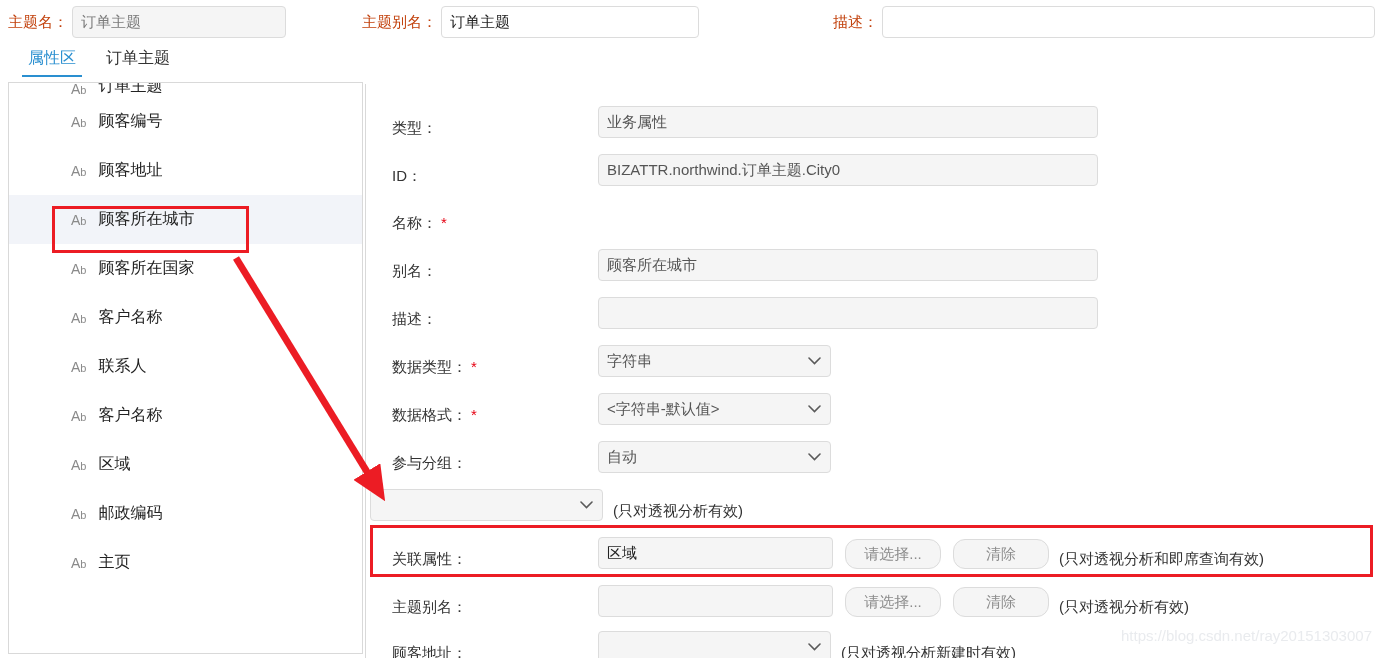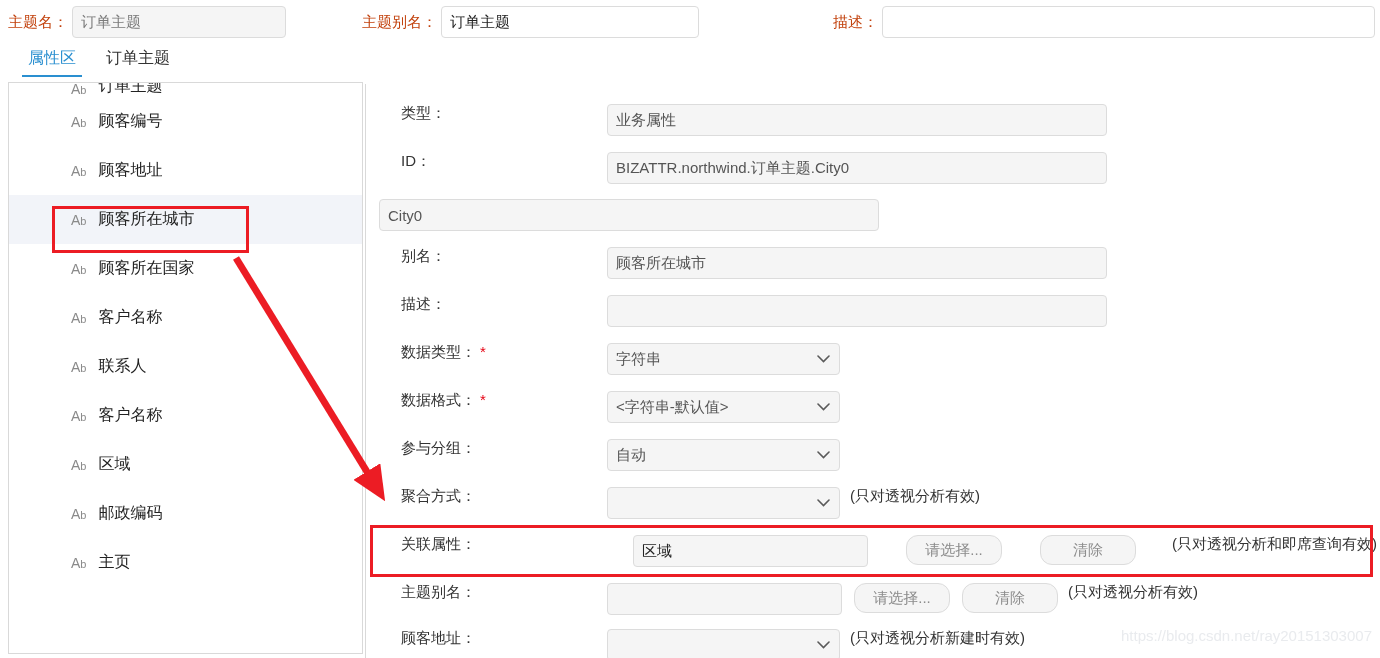--- a/index.html
+++ b/index.html
@@ -142,24 +142,24 @@
 
   
   .form-panel {
     position: absolute;
     left: 370px; top: 84px;
     width: 1010px;
     height: 574px;
   }
   .form-row {
     position: absolute;
-    left: 9px;
+    left: 0;
     height: 34px;
     display: flex;
-    align-items: flex-start;
+    align-items: flex-end;
   }
   .form-label {
     width: 228px;
     padding-left: 22px;
     box-sizing: border-box;
     font-size: 15px;
     color: #333;
     white-space: nowrap;
   }
   .req {
@@ -220,21 +220,21 @@
   
   #r-type      { top: 20px; }
   #r-id        { top: 68px; }
   #r-name      { top: 115px; }
   #r-alias     { top: 163px; }
   #r-desc      { top: 211px; }
   #r-dtype     { top: 259px; }
   #r-dformat   { top: 307px; }
   #r-group     { top: 355px; }
   #r-agg       { top: 403px; }
-  #r-assoc     { top: 451px; gap: 26px; }
+  #r-assoc     { top: 451px; }
   #r-timecalc  { top: 499px; }
   #r-timelevel { top: 545px; }
 
   
   .anno-box {
     position: absolute;
     border: 3px solid #ec1c24;
     box-sizing: border-box;
     pointer-events: none;
   }
@@ -359,21 +359,21 @@
     <span class="form-label">类型：</span>
     <input class="fld wide" readonly="" value="业务属性" style="">
   </div>
 
   <div class="form-row" id="r-id">
     <span class="form-label">ID：</span>
     <input class="fld wide" readonly="" value="BIZATTR.northwind.订单主题.City0" style="">
   </div>
 
   <div class="form-row" id="r-name">
-    <input class="fld wide" value="City0" style="">
+    <span class="form-label"><span>名称：</span><span class="req">*</span></span>
   </div>
 
   <div class="form-row" id="r-alias">
     <span class="form-label">别名：</span>
     <input class="fld wide" value="顾客所在城市" style="">
   </div>
 
   <div class="form-row" id="r-desc">
     <span class="form-label">描述：</span>
     <input class="fld wide" value="" style="">
@@ -409,21 +409,20 @@
       <input class="fld" readonly="" value="自动" style="">
       <span class="chev">
         <svg viewBox="0 0 13 8" width="13" height="8">
             <path d="M1 1 L6.5 6.5 L12 1" stroke="#5a5a5a" stroke-width="1.6" fill="none" stroke-linecap="round"></path>
           </svg>
       </span>
     </span>
   </div>
 
   <div class="form-row" id="r-agg">
-    <span class="form-label">聚合方式：</span>
     <span class="select-wrap">
       <input class="fld" readonly="" value="" style="">
       <span class="chev">
         <svg viewBox="0 0 13 8" width="13" height="8">
             <path d="M1 1 L6.5 6.5 L12 1" stroke="#5a5a5a" stroke-width="1.6" fill="none" stroke-linecap="round"></path>
           </svg>
       </span>
     </span>
     <span class="note">(只对透视分析有效)</span>
   </div>

